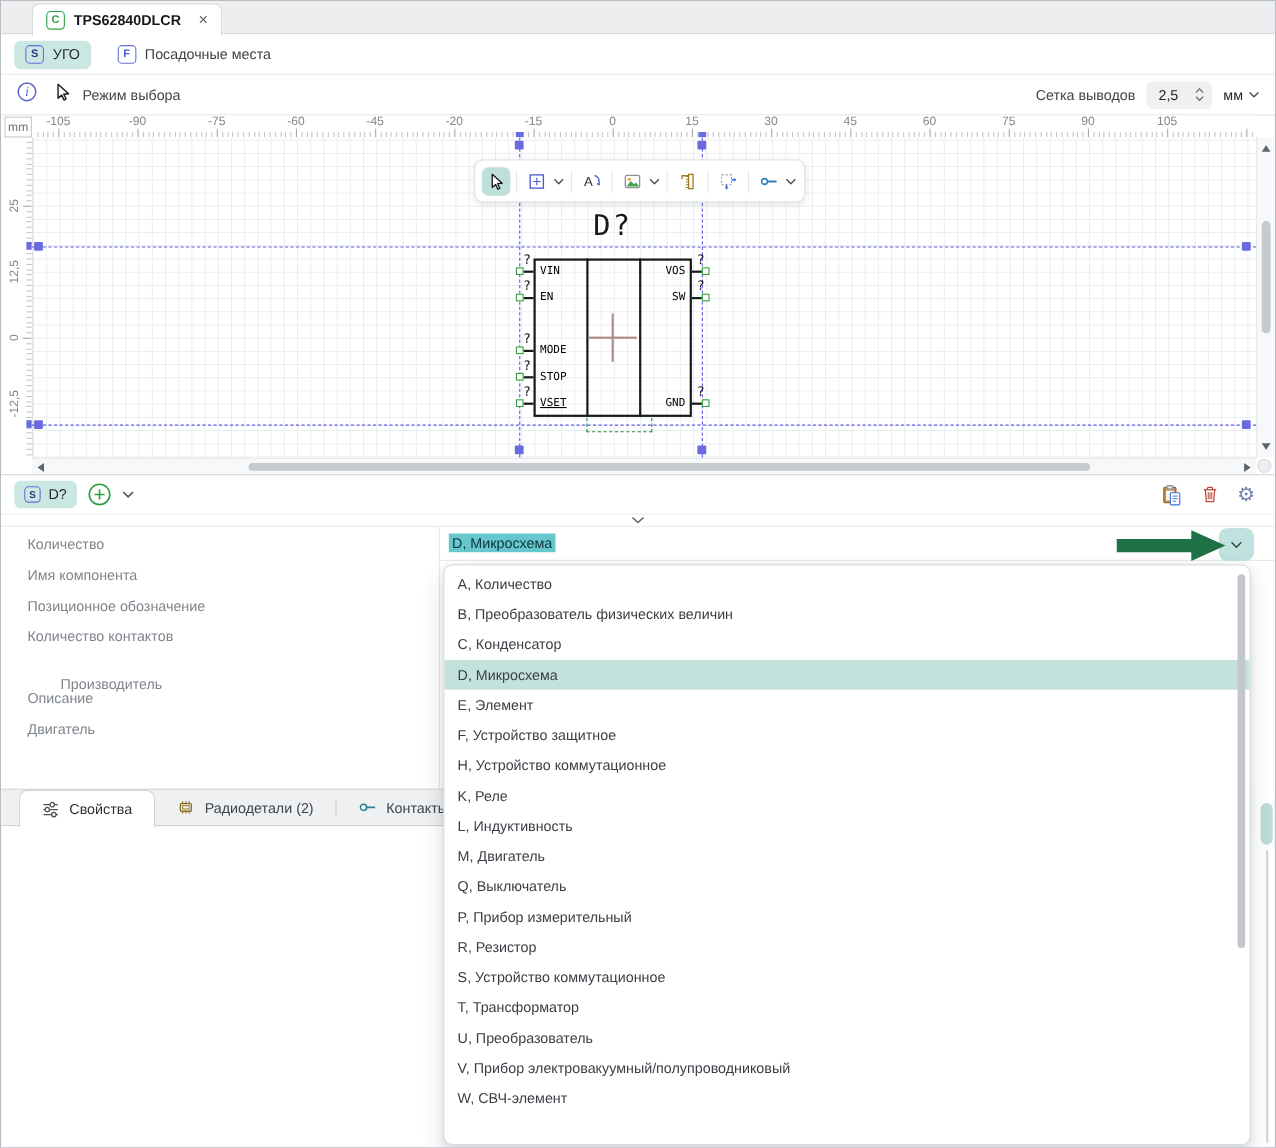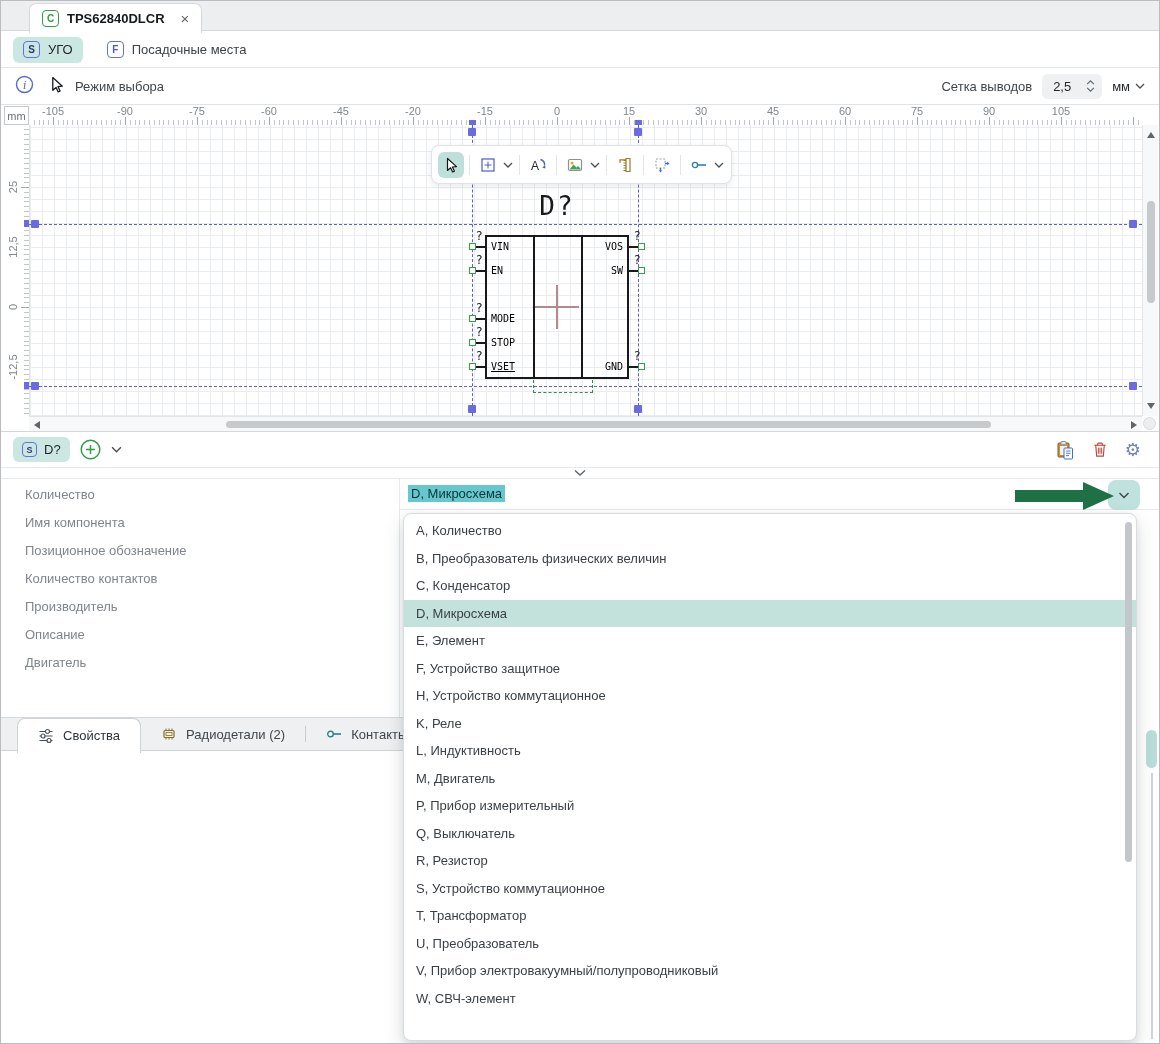--- a/index.html
+++ b/index.html
@@ -676,21 +676,21 @@
         <path d="M2 1.5 L7 6 L12 1.5" fill="none" stroke="#5f6569" stroke-width="1.4"></path>
       </svg>
   </div>
 
   <div class="props">
     <div id="propLabels">
         <div class="prop-label" style="top: 2px;">Количество</div>
         <div class="prop-label" style="top: 30px;">Имя компонента</div>
         <div class="prop-label" style="top: 58px;">Позиционное обозначение</div>
         <div class="prop-label" style="top: 86px;">Количество контактов</div>
-        <div class="prop-label" style="top: 114px;">Производитель</div>
+        <div class="prop-label" style="top: 129px; margin-left: 30px;">Производитель</div>
         <div class="prop-label" style="top: 142px;">Описание</div>
         <div class="prop-label" style="top: 170px;">Двигатель</div>
       </div>
   </div>
   <div class="props-vline"></div>
   <div class="family-row">
     <span class="family-value">D, Микросхема</span>
   </div>
   <div class="family-dd-btn">
     <svg width="12" height="7" viewBox="0 0 12 7">
@@ -740,22 +740,22 @@
         <div class="dd-item">A, Количество</div>
         <div class="dd-item">B, Преобразователь физических величин</div>
         <div class="dd-item">C, Конденсатор</div>
         <div class="dd-item selected">D, Микросхема</div>
         <div class="dd-item">E, Элемент</div>
         <div class="dd-item">F, Устройство защитное</div>
         <div class="dd-item">H, Устройство коммутационное</div>
         <div class="dd-item">K, Реле</div>
         <div class="dd-item">L, Индуктивность</div>
         <div class="dd-item">M, Двигатель</div>
+        <div class="dd-item">Q, Выключатель</div>
         <div class="dd-item">P, Прибор измерительный</div>
-        <div class="dd-item">Q, Выключатель</div>
         <div class="dd-item">R, Резистор</div>
         <div class="dd-item">S, Устройство коммутационное</div>
         <div class="dd-item">T, Трансформатор</div>
         <div class="dd-item">U, Преобразователь</div>
         <div class="dd-item">V, Прибор электровакуумный/полупроводниковый</div>
         <div class="dd-item">W, СВЧ-элемент</div>
       </div>
     <div class="dd-scroll"></div>
   </div>
 

